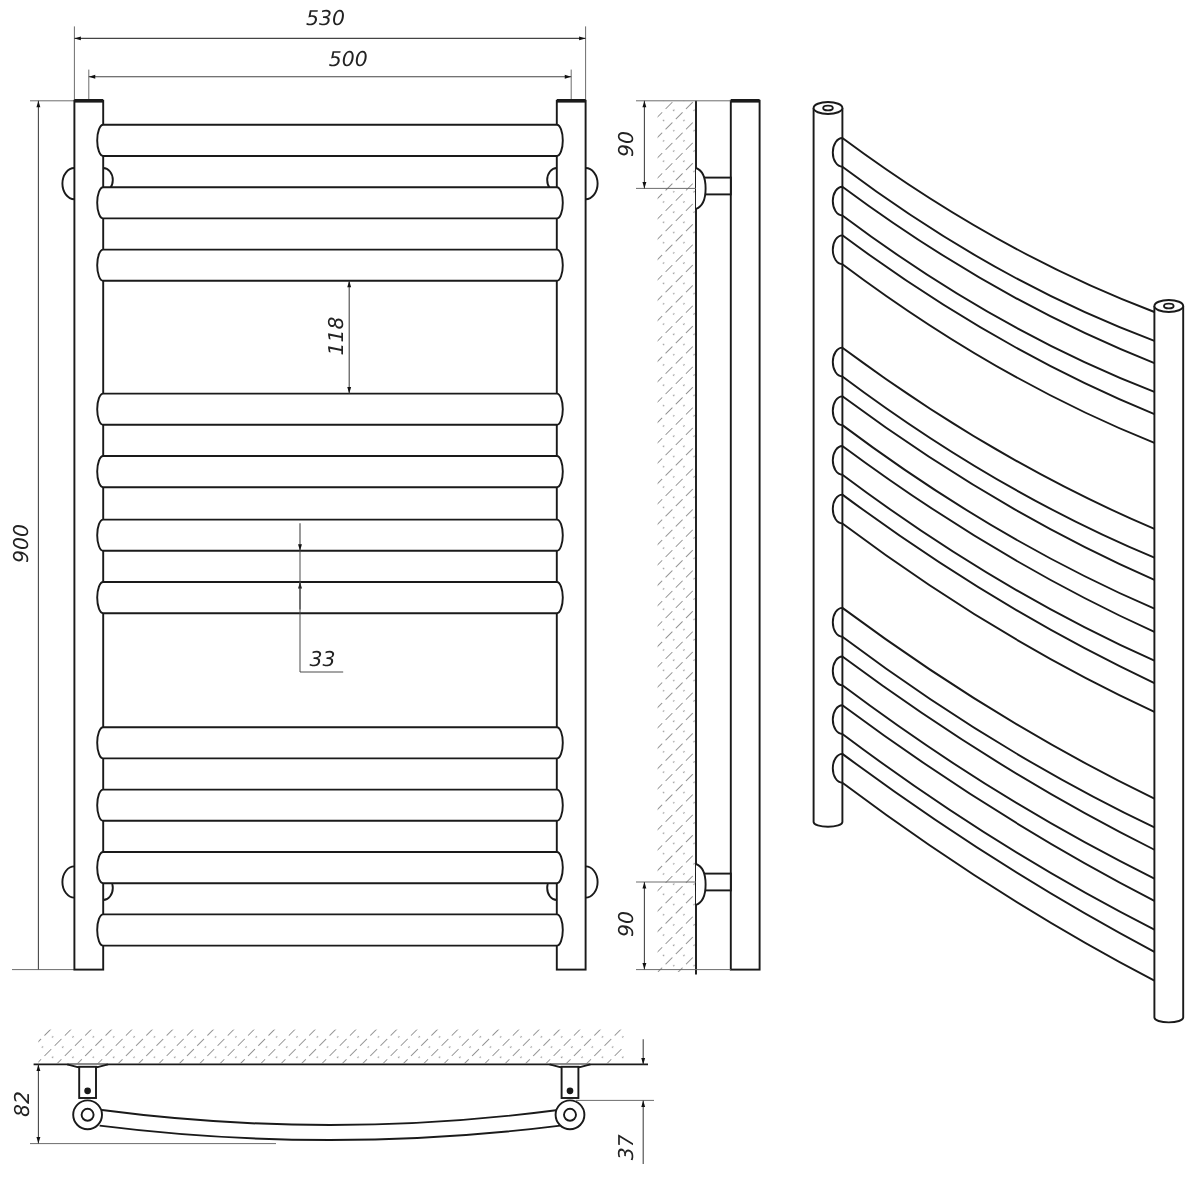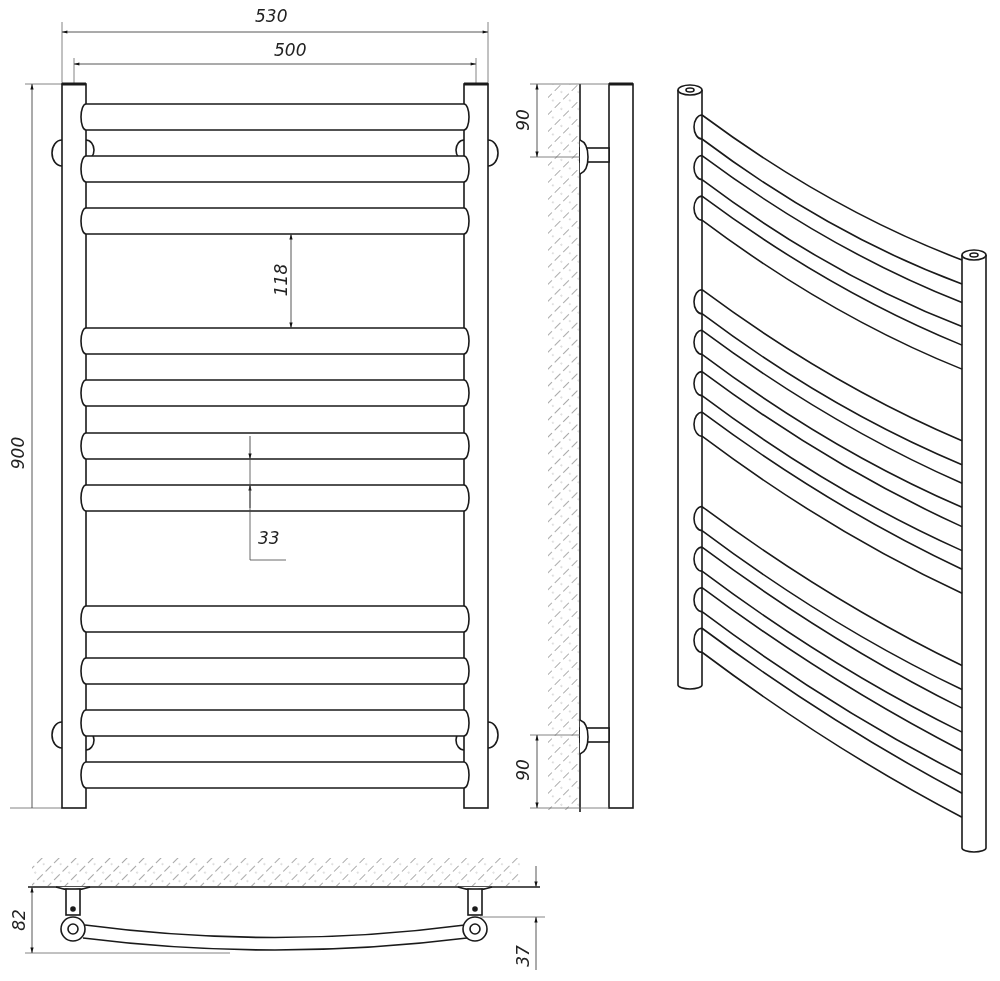--- a/index.html
+++ b/index.html
@@ -142,18 +142,18 @@
       <line x1="480" y1="917" x2="545" y2="917" stroke="#666" stroke-width="0.8"></line>
       <line x1="536" y1="866" x2="536" y2="887" stroke="#444" stroke-width="0.9" marker-end="url(#arr)"></line>
       <line x1="536" y1="970" x2="536" y2="917" stroke="#444" stroke-width="0.9" marker-end="url(#arr)"></line>
     </g>
   </svg>
 
   <span class="label" style="left:255px;top:6px;">530</span>
   <span class="label" style="left:274px;top:40px;">500</span>
   <span class="label rot" style="left:2px;top:443px;">900</span>
   <span class="label rot" style="left:265px;top:270px;">118</span>
-  <span class="label" style="left:258px;top:528px;text-align:center;">33</span>
+  <span class="label" style="left:258px;top:540px;text-align:center;">33</span>
   <span class="label rot" style="left:512px;top:110px;">90</span>
   <span class="label rot" style="left:512px;top:760px;">90</span>
   <span class="label rot" style="left:8px;top:910px;">82</span>
   <span class="label rot" style="left:512px;top:946px;">37</span>
 </div>
 
 </body></html>

